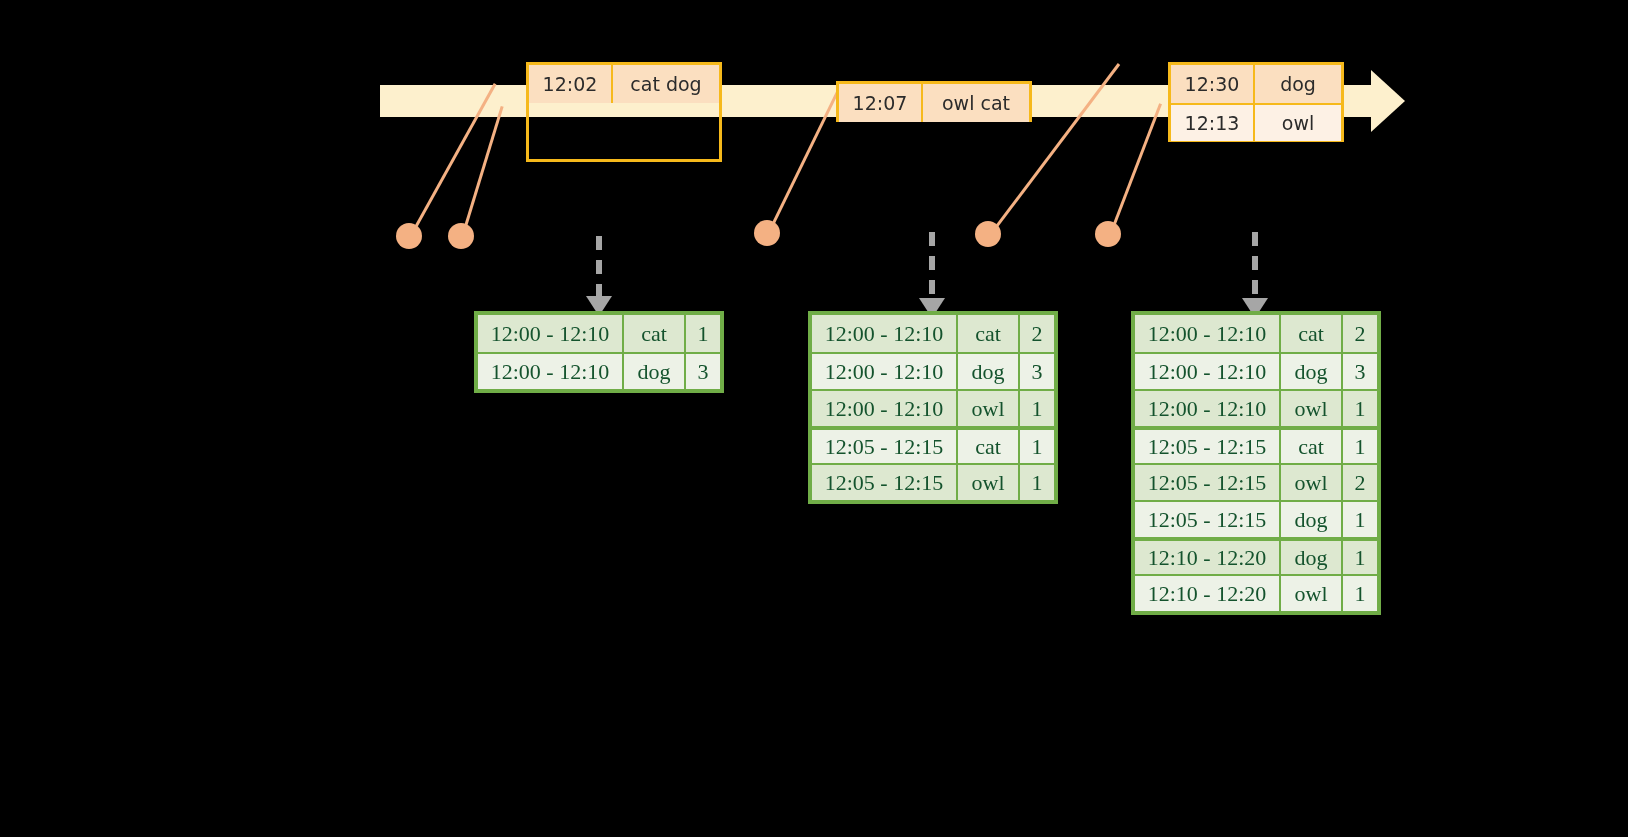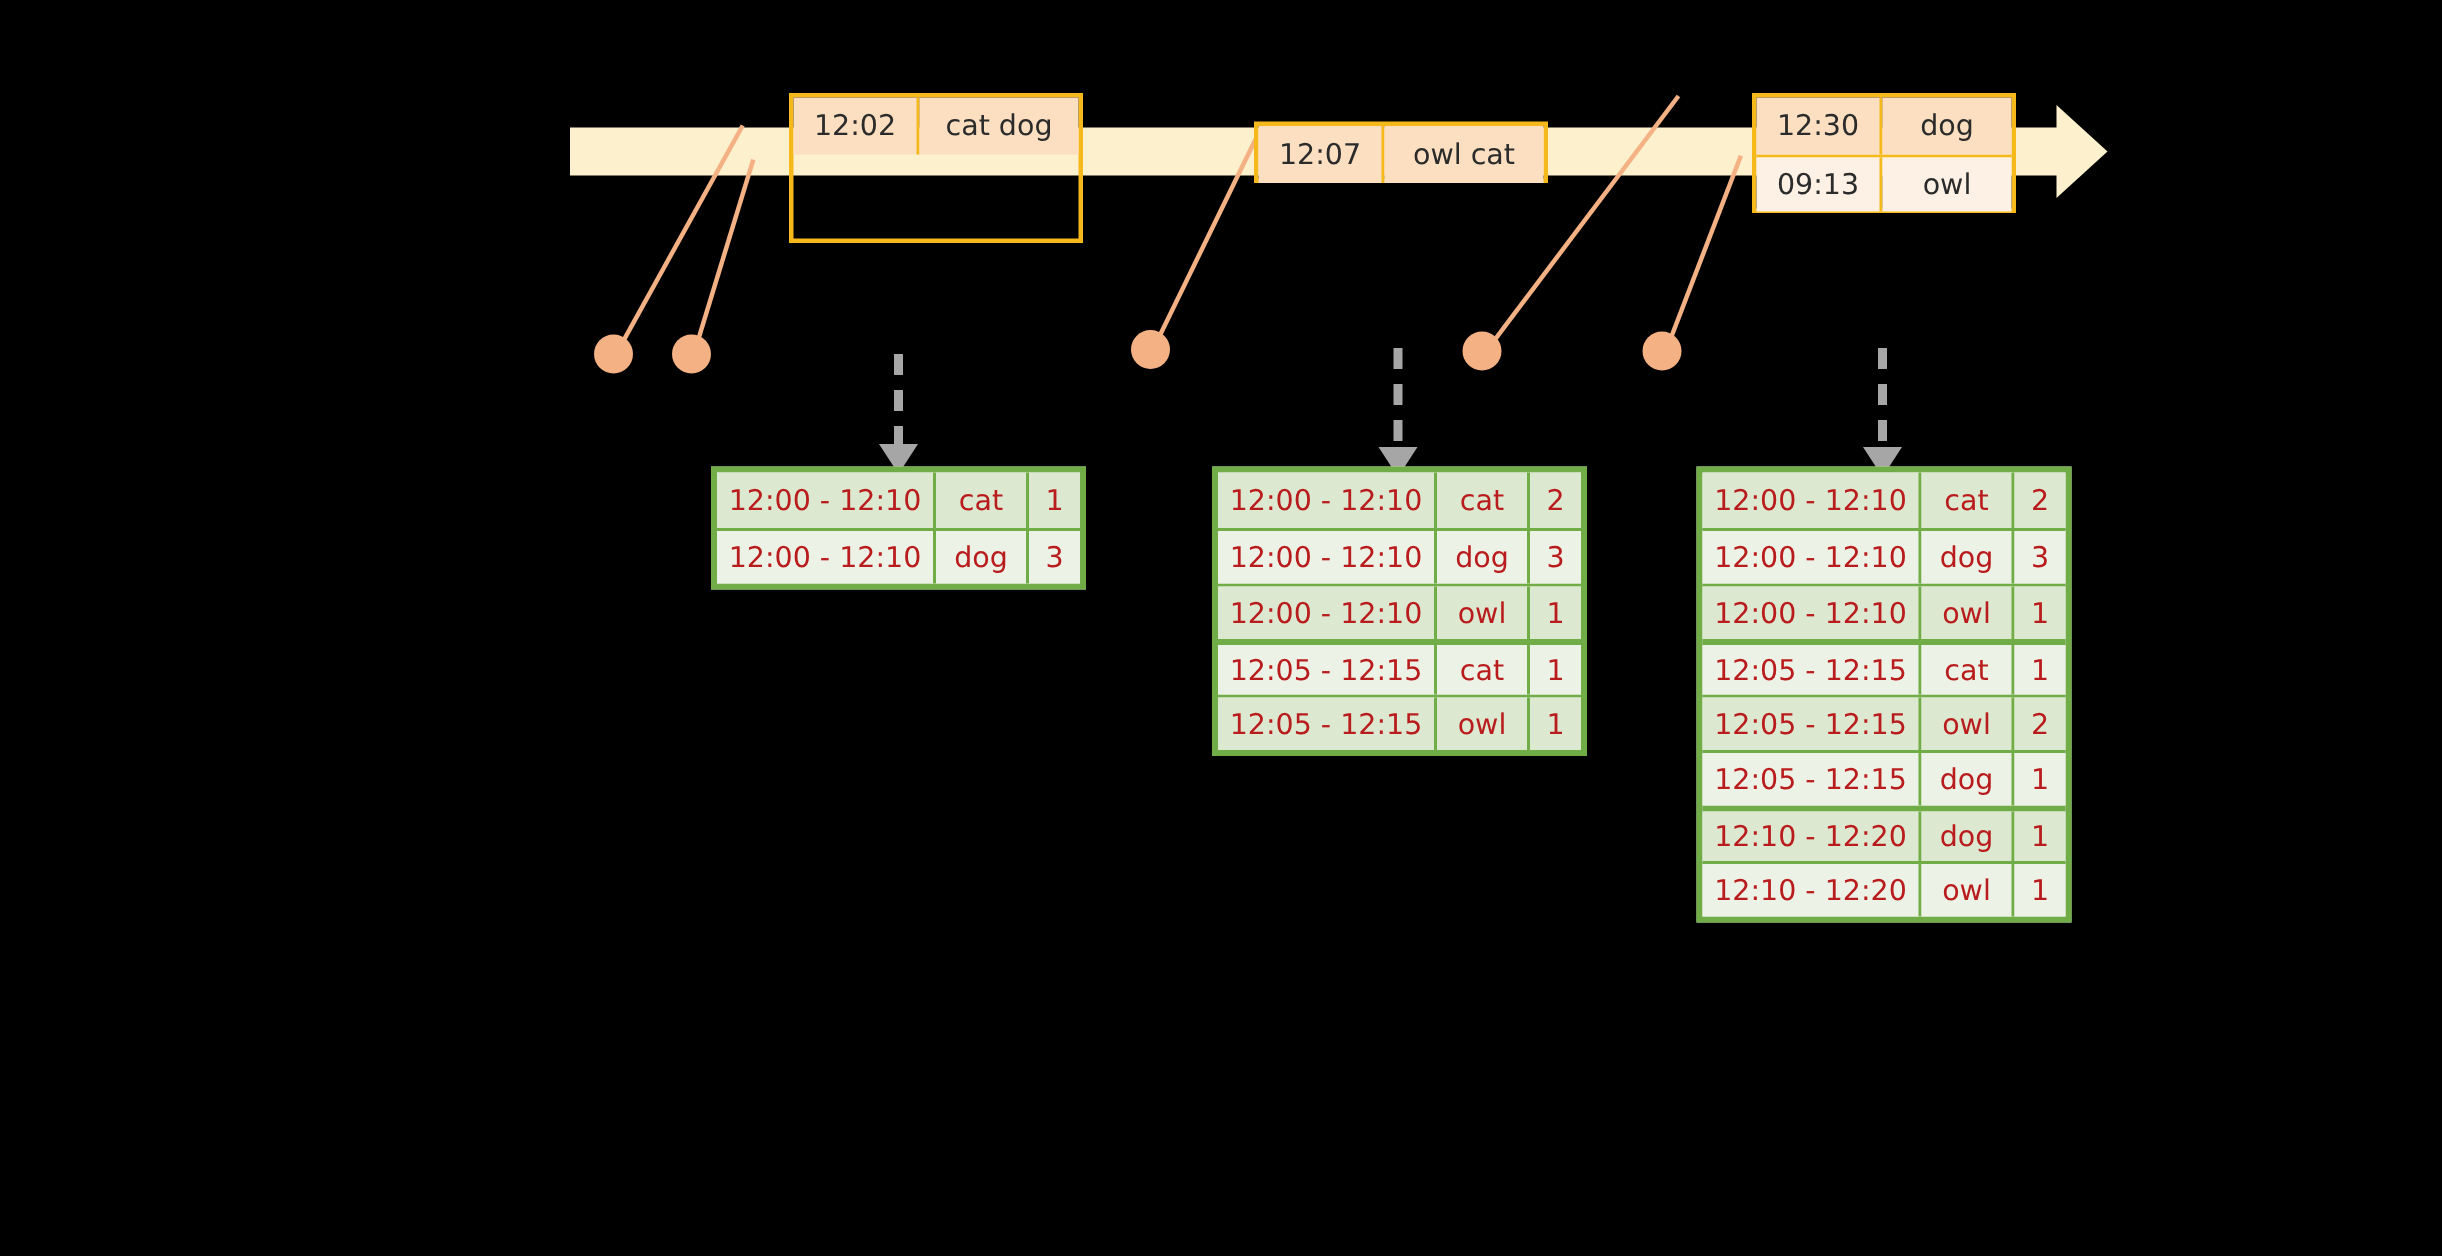--- a/index.html
+++ b/index.html
@@ -36,21 +36,21 @@
       border-left:13px solid transparent;border-right:13px solid transparent;
       border-top:20px solid #a6a6a6;}
 
   
   .gtable{position:absolute;border:4px solid #70ad47;box-sizing:border-box;
       background:#eaf1e3;}
   .grow{display:flex;height:37px;box-sizing:border-box;}
   .grow+.grow{border-top:2px solid #70ad47;}
   .grow.grp{border-top:4px solid #70ad47;}
   .gcell{display:flex;align-items:center;justify-content:center;
-      color:#b91c1c;font-size:19px;box-sizing:border-box;background:#edf2e7;}
+      color:#14532d;font-size:22px;box-sizing:border-box;background:#edf2e7;font-family:Liberation Serif, serif;}
   .grow.shade .gcell{background:#dde8d0;}
   .c-win{border-right:2px solid #70ad47;}
   .c-key{border-right:2px solid #70ad47;}
 </style>
 </head>
 <body>
 
 <div id="stage">
 
   <div class="timeline-band" style="left:380px;top:85px;width:995px;height:32px;"></div>
@@ -81,21 +81,21 @@
       <div class="evt-val">owl cat</div>
     </div>
   </div>
 
   <div class="evt-box" style="left:1168px;top:62px;width:176px;height:80px;">
     <div class="evt-row shade">
       <div class="evt-time">12:30</div>
       <div class="evt-val">dog</div>
     </div>
     <div class="evt-row">
-      <div class="evt-time">09:13</div>
+      <div class="evt-time">12:13</div>
       <div class="evt-val">owl</div>
     </div>
   </div>
 
   <div class="dash-arrow" style="left:596px;top:236px;height:62px;"></div>
   <div class="dash-head" style="left:586px;top:296px;"></div>
 
   <div class="dash-arrow" style="left:929px;top:232px;height:68px;"></div>
   <div class="dash-head" style="left:919px;top:298px;"></div>
 

